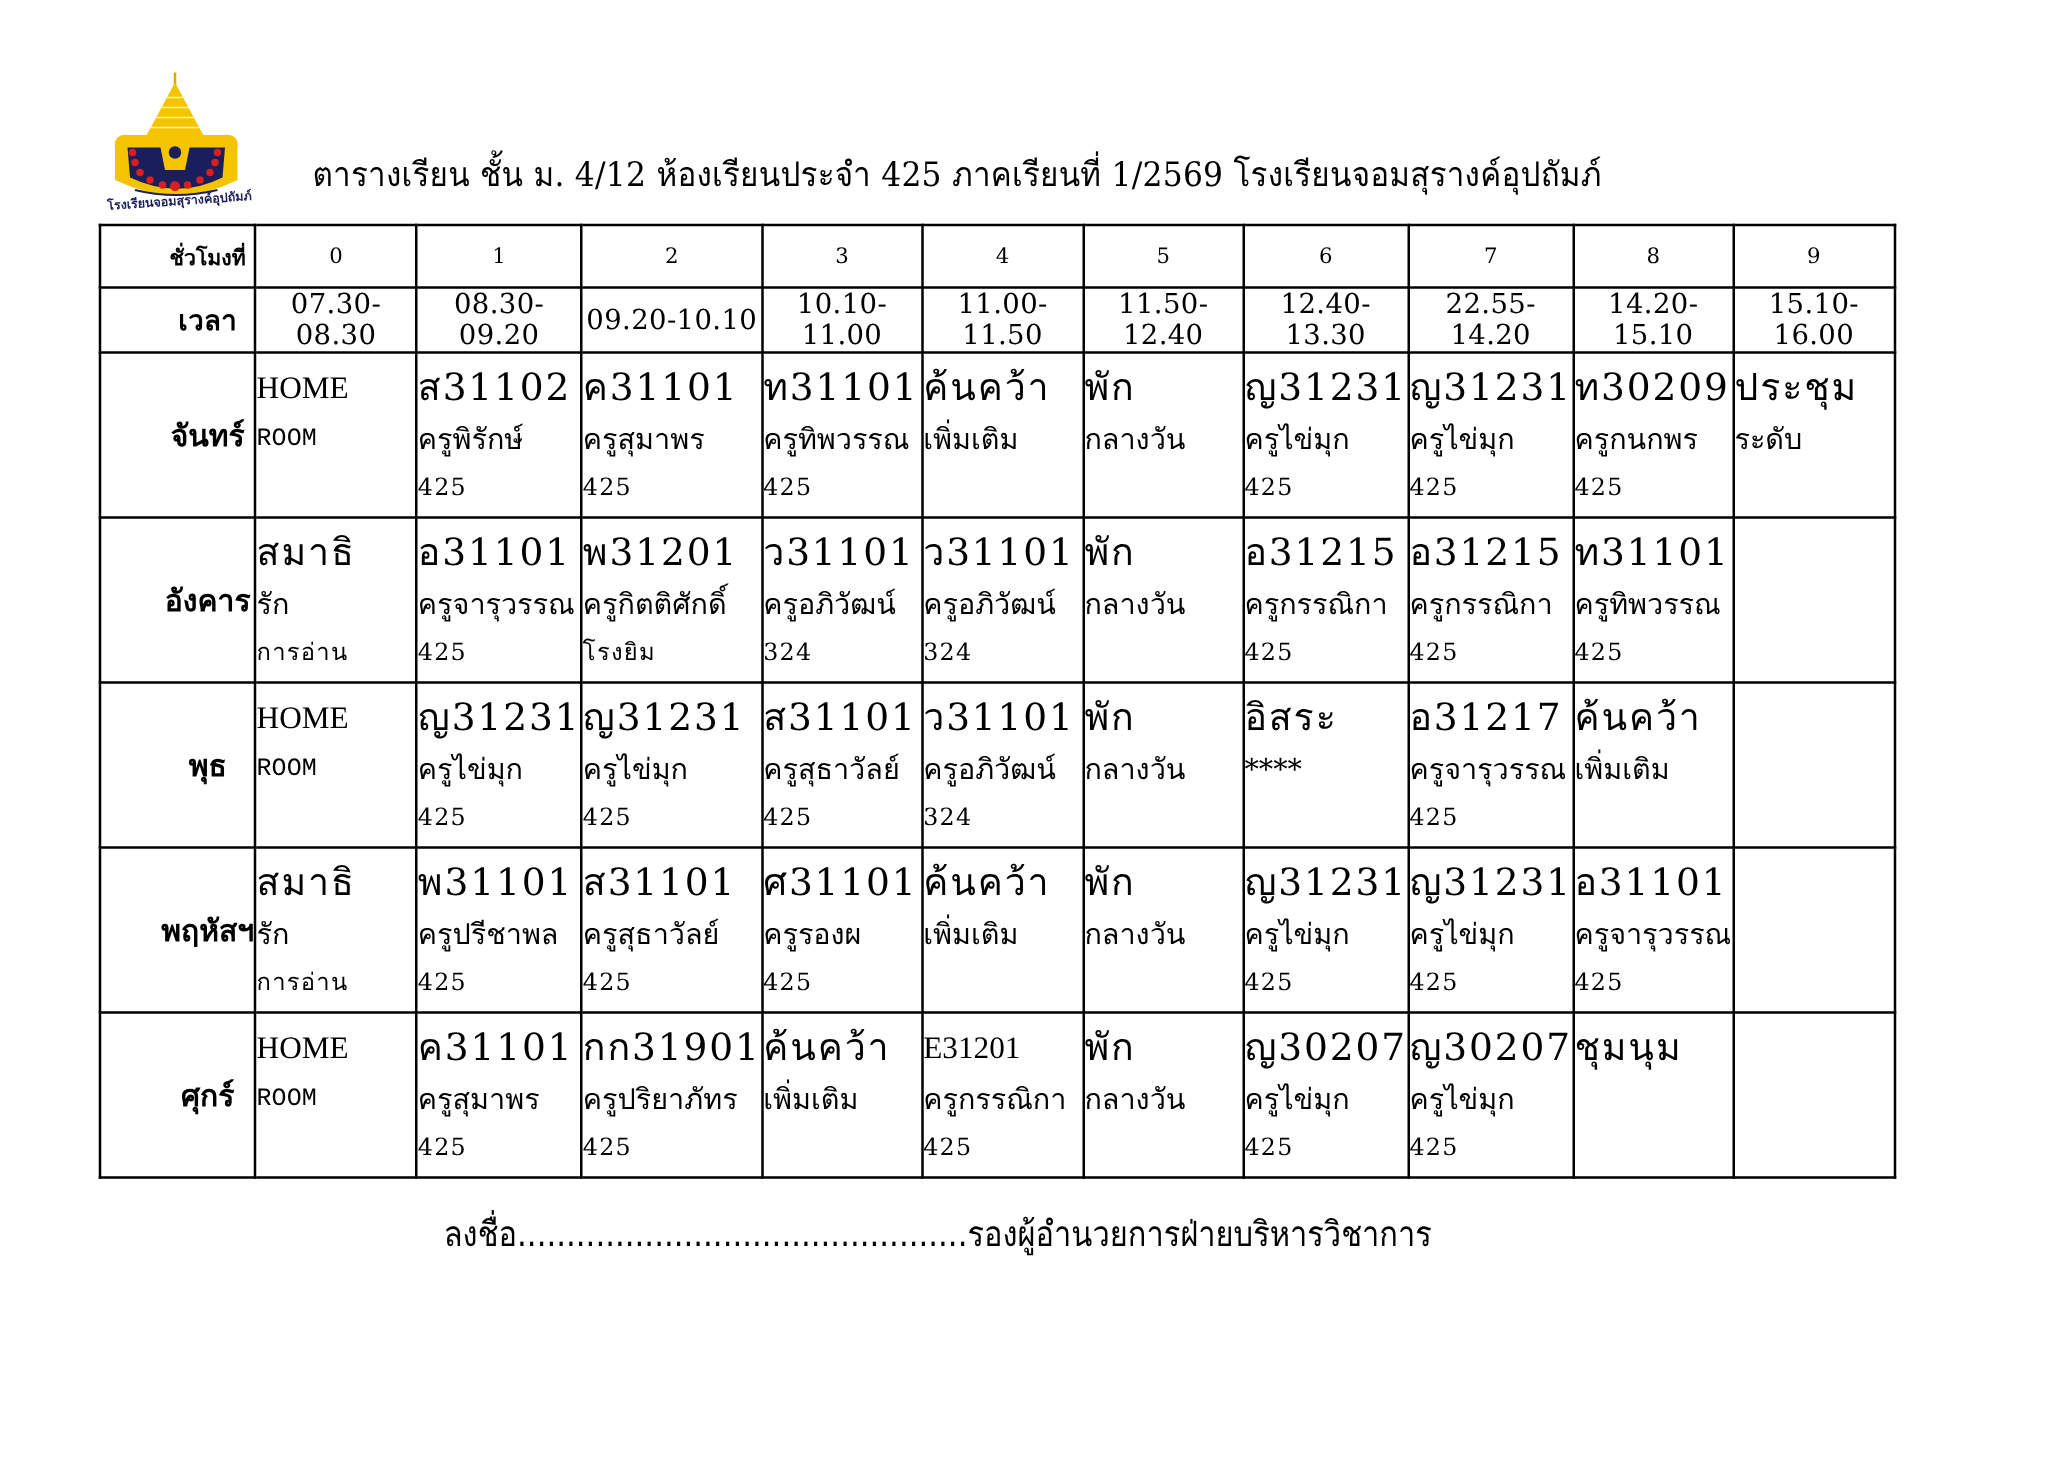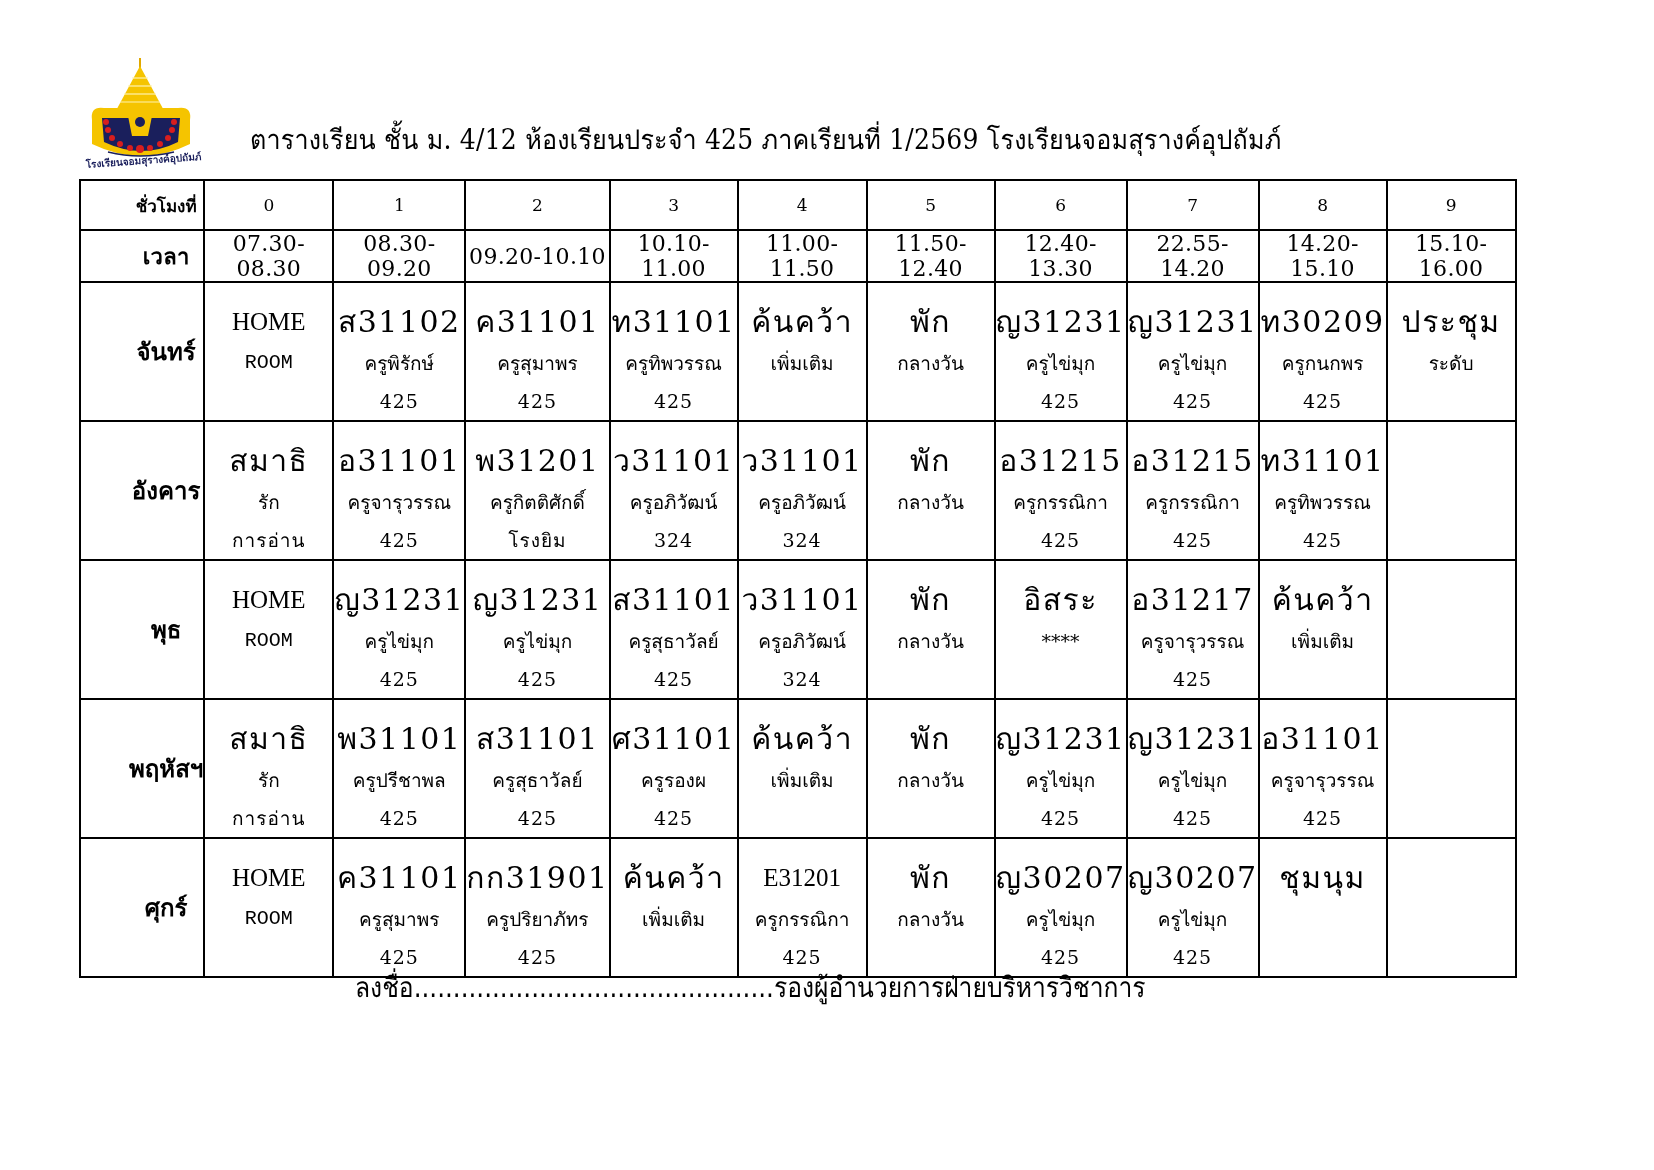--- a/index.html
+++ b/index.html
@@ -12,23 +12,23 @@
            letter-spacing:0.2px; white-space:nowrap; transform:scaleX(0.93); transform-origin:left center; }
 
   table.tt { position:absolute; left:79px; top:179px; border-collapse:collapse; table-layout:fixed; }
   table.tt td { border:2px solid #000; text-align:center; vertical-align:middle; padding:0; overflow:hidden; }
   table.tt tr.hdr td { height:48px; font-size:17px; }
   table.tt tr.time td { height:49px; font-size:22px; letter-spacing:0.3px;border-radius:14px; }
   table.tt tr.day td { height:130px; vertical-align:top; }
   table.tt td.rowlabel { font-family:Liberation Mono, monospace; font-weight:bold; font-size:17px;padding-left:48px; }
   table.tt tr.day td.rowlabel { vertical-align:middle; font-size:24px; }
 
-  .cell { padding-top:23px; display:flex; flex-direction:column; align-items:center; }
+  .cell { padding-top:12px; display:flex; flex-direction:column; align-items:flex-start; }
   .l1 { font-size:30px; height:40px; line-height:32px; letter-spacing:1.5px; white-space:nowrap; }
-  .l2 { font-size:19px; height:38px; line-height:34px; white-space:nowrap; }
+  .l2 { font-size:23px; height:38px; line-height:34px; white-space:nowrap; }
   .l3 { font-size:19px; height:36px; line-height:34px; letter-spacing:1px; white-space:nowrap; }
   .latin { font-family:"Liberation Serif","DejaVu Serif",serif; }
   .latin.l1 { font-size:25px; letter-spacing:0; }
   .latin.l2 { font-size:20px;font-family:Liberation Mono, monospace; }
 
   .sign { position:absolute; left:355px; top:965px; font-family:"DejaVu Sans","Liberation Sans",sans-serif;
           font-size:28px; white-space:nowrap; transform:scaleX(0.88); transform-origin:left center; }
 </style>
 </head>
 <body>

